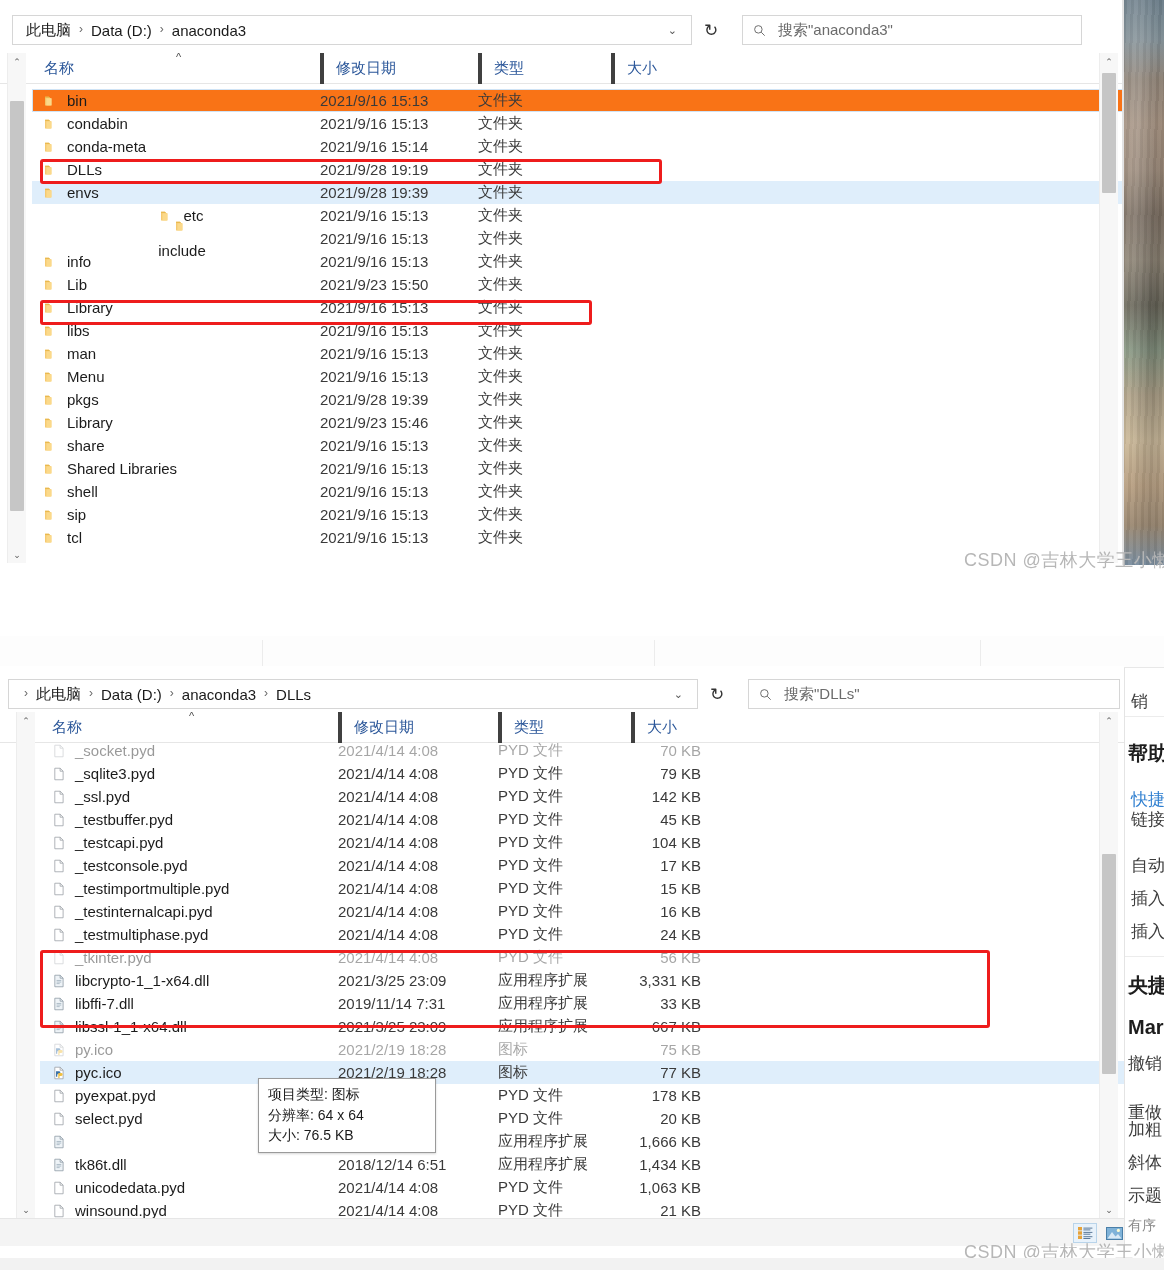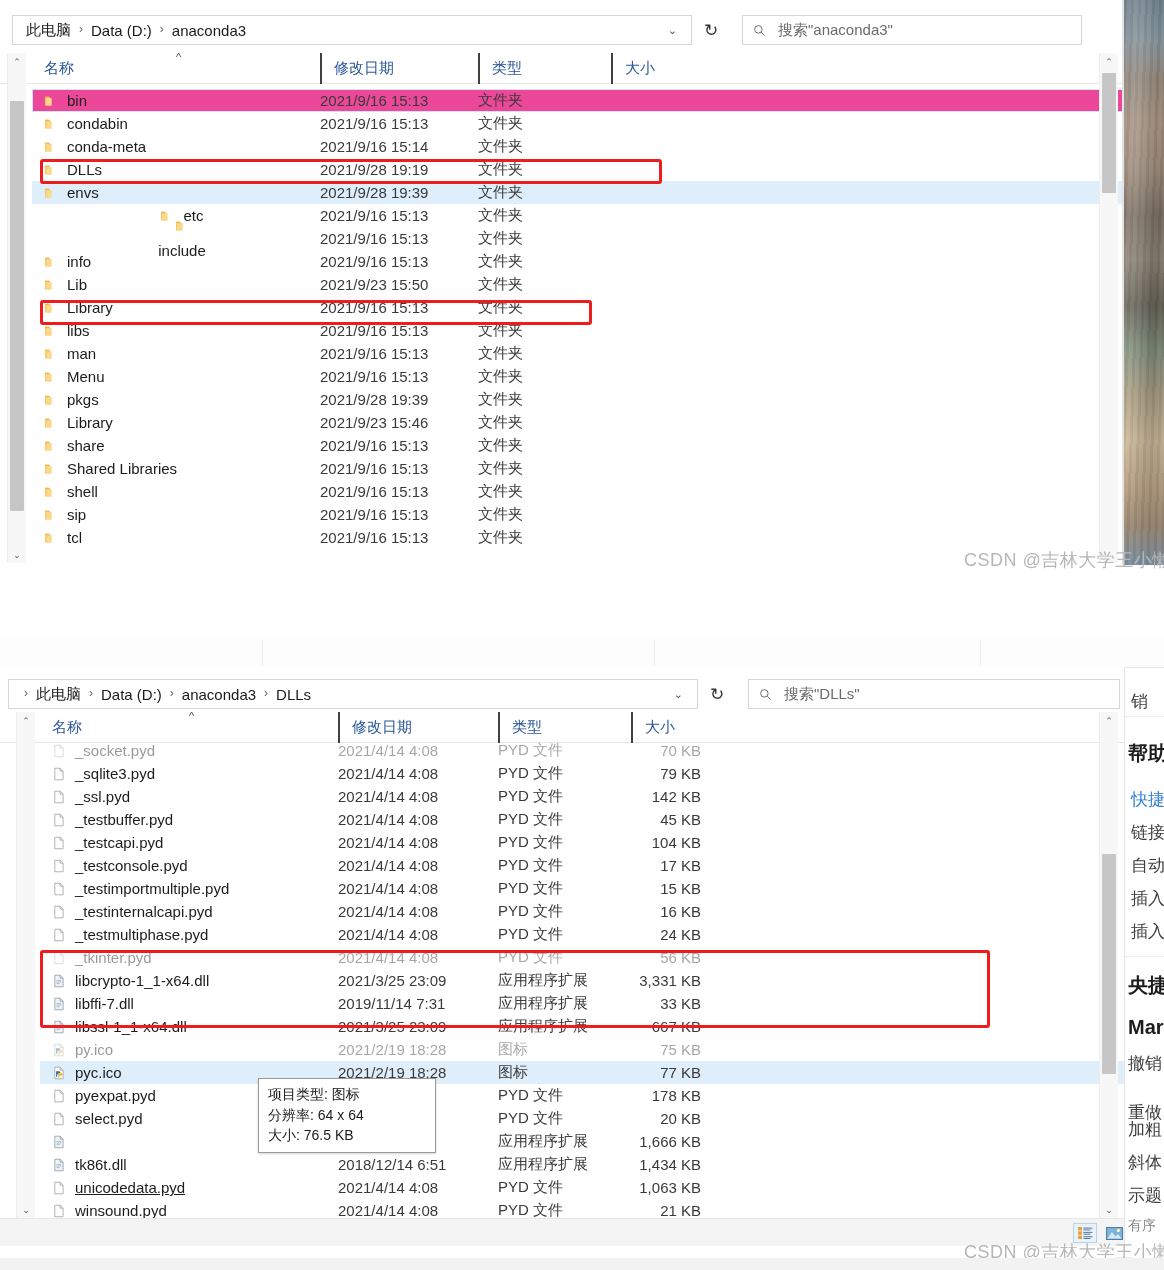--- a/index.html
+++ b/index.html
@@ -69,35 +69,35 @@
   
   .colhead {
     position:absolute; left:0; right:0; height:31px;
     display:flex; align-items:center;
     color:#2a5699; font-size:15px;
     border-bottom:1px solid #e6e6e6;
     background:#fff;
   }
   .colhead .cell {
     height:31px; display:flex; align-items:center; padding-left:12px;
-    border-left:2px solid #404040; position:relative;
+    border-left:4px solid #404040; position:relative;
   }
   .colhead .cell:first-child { border-left:none; }
   .sort-caret {
     position:absolute; left:50%; top:-2px; font-size:11px; color:#4a4a4a;
   }
 
   
   .rows { position:absolute; left:0; right:0; overflow:hidden; }
   .row {
     height:23px; display:flex; align-items:center;
     font-size:15px; color:#1c1c1c; white-space:nowrap;
   }
   .row.sel { background:#dfeefb; }
-  .row.focus { outline:1px solid #cfe3f5; outline-offset:-1px; background:#ec4899; }
+  .row.focus { outline:1px solid #cfe3f5; outline-offset:-1px; background:#f97316; }
   .row .nm { display:flex; align-items:center; gap:9px; padding-left:12px; overflow:hidden; }
   .row .dt { color:#3a3a3a; }
   .row .ty { color:#3a3a3a; }
   .row .sz { color:#3a3a3a; text-align:right; }
   .row.clipped { opacity:.45; }
 
   
   .ico { width:14px; height:14px; flex:0 0 auto; display:block; }
 
   
@@ -773,21 +773,21 @@
               <path d="M9.3 1.4v3.4h3.4" fill="none" stroke="#8e9aa4" stroke-width="0.9"></path>
               <path d="M5.2 7.4h5.4M5.2 9.2h5.4M5.2 11h3.6" stroke="#9fb0bd" stroke-width="0.9"></path>
             </svg>
             <span>tk86t.dll</span>
           </div>
           <div class="dt" style="width: 160px;">2018/12/14 6:51</div>
           <div class="ty" style="width: 133px;">应用程序扩展</div>
           <div class="sz" style="width: 70px;">1,434 KB</div>
         </div>
         <div class="row">
-          <div class="nm" style="width: 298px; text-decoration: underline;">
+          <div class="nm" style="width: 298px;">
             <svg class="ico" viewBox="0 0 16 16">
               <path d="M3.2 1.4h6.1l3.4 3.4v9.8H3.2z" fill="#ffffff" stroke="#9aa0a6" stroke-width="0.9"></path>
               <path d="M9.3 1.4v3.4h3.4" fill="none" stroke="#9aa0a6" stroke-width="0.9"></path>
             </svg>
             <span>unicodedata.pyd</span>
           </div>
           <div class="dt" style="width: 160px;">2021/4/14 4:08</div>
           <div class="ty" style="width: 133px;">PYD 文件</div>
           <div class="sz" style="width: 70px;">1,063 KB</div>
         </div>
@@ -846,21 +846,21 @@
       <polygon points="1.5,11.5 6,5 9.5,9.5 12,7 15.5,11.5" fill="#d9e9f5"></polygon>
       <circle cx="12.4" cy="3.4" r="1.6" fill="#fdfbd2"></circle>
     </svg>
   </div>
 
   <div class="sidepanel" style="left:1124px; top:668px; width:40px; height:585px;">
     <div class="sp-item" style="left:6px;  top:22px;">销</div>
     <div class="sp-rule" style="top:48px;"></div>
     <div class="sp-item sp-head" style="left:3px; top:72px;">帮助</div>
     <div class="sp-item sp-link" style="left:6px; top:120px;">快捷</div>
-    <div class="sp-item" style="left:6px; top:153px;">链接</div>
+    <div class="sp-item" style="left:6px; top:140px;">链接</div>
     <div class="sp-item" style="left:6px; top:186px;">自动</div>
     <div class="sp-item" style="left:6px; top:219px;">插入</div>
     <div class="sp-item" style="left:6px; top:252px;">插入</div>
     <div class="sp-rule" style="top:288px;"></div>
     <div class="sp-item sp-head" style="left:3px; top:304px;">央捷</div>
     <div class="sp-item sp-head" style="left:3px; top:348px;">Mark</div>
     <div class="sp-item" style="left:3px; top:384px;">撤销</div>
     <div class="sp-item" style="left:3px; top:433px;">重做</div>
     <div class="sp-item" style="left:3px; top:450px;">加粗</div>
     <div class="sp-item" style="left:3px; top:483px;">斜体</div>

